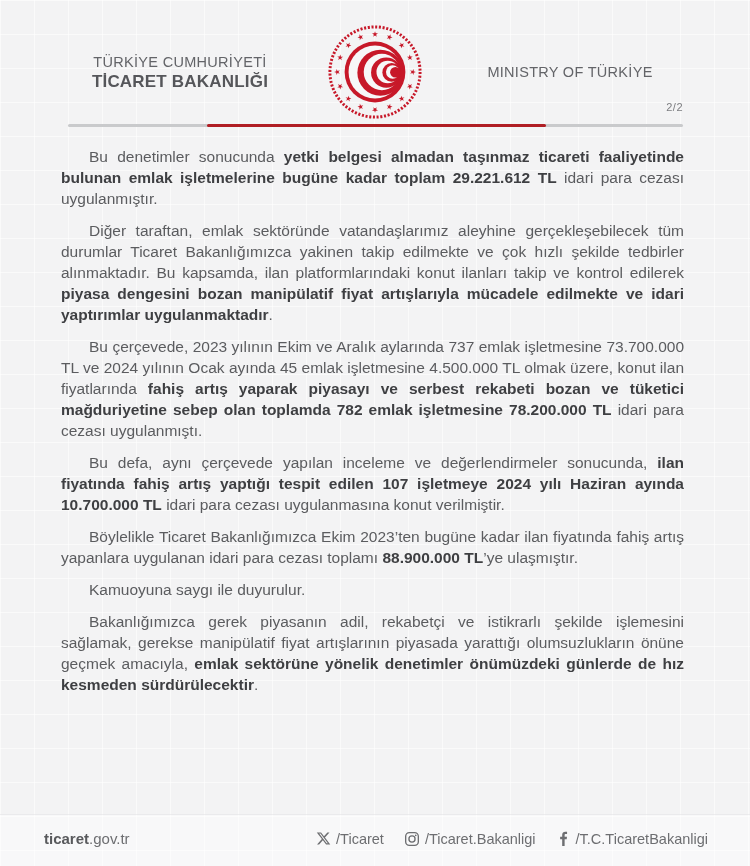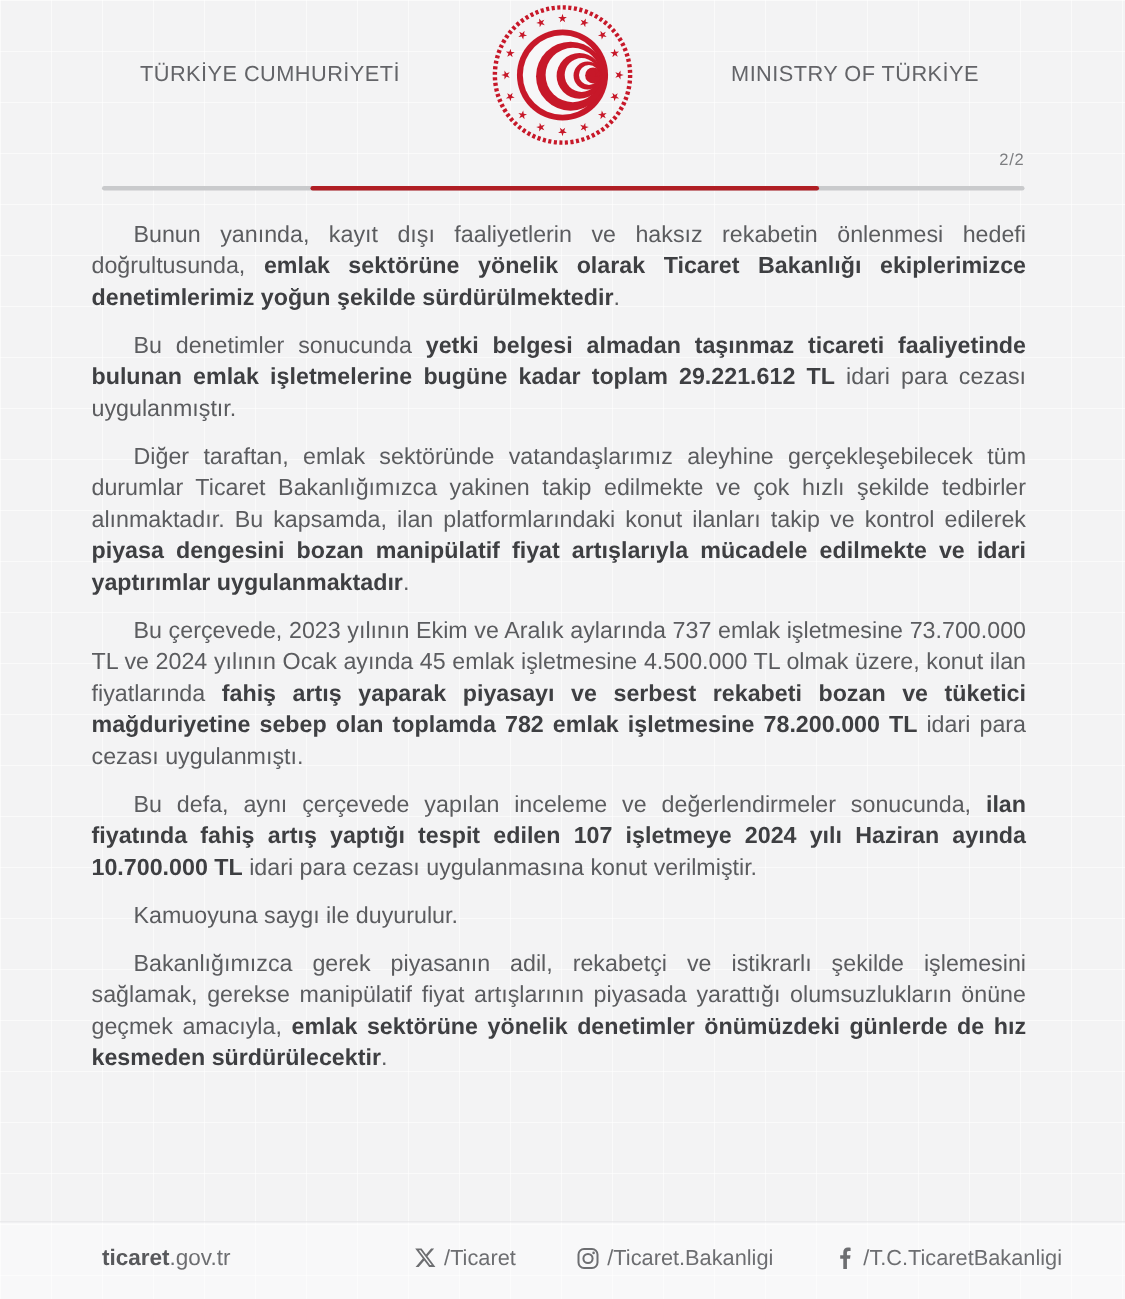--- a/index.html
+++ b/index.html
@@ -17,21 +17,21 @@
     position:relative;width:750px;height:866px;
     background-color:var(--page-bg);
     background-image:
       linear-gradient(to right, rgba(255,255,255,.55) 1px, transparent 1px),
       linear-gradient(to bottom, rgba(255,255,255,.55) 1px, transparent 1px);
     background-size:34px 34px;
   }
   
   .letterhead{
     display:flex;justify-content:center;align-items:center;
-    gap:28px;padding-top:1px;
+    gap:28px;padding-top:23px;
   }
   .lh-block{width:236px;text-align:center;color:var(--header-text);}
   .lh-line1{font-size:14.5px;letter-spacing:.3px;font-weight:400;line-height:19px;}
   .lh-line2{font-size:17px;letter-spacing:.2px;font-weight:700;line-height:20px;color:#55565a;}
   .emblem{width:98px;height:98px;flex:0 0 auto;display:block;}
   
   .page-number{
     position:absolute;top:101px;right:67px;
     font-size:11px;color:#7c7d80;letter-spacing:.5px;text-align:right;
   }
@@ -48,41 +48,42 @@
     position:absolute;top:146px;left:61px;right:66px;
     font-size:15.5px;line-height:21px;color:var(--text);
     text-align:justify;
   }
   .body-content p{margin:0 0 11px 0;text-indent:28px;}
   .body-content b{font-weight:700;color:var(--text-bold);}
   
   .footer{
     position:absolute;left:0;bottom:0;width:750px;height:52px;
     display:flex;align-items:center;justify-content:space-between;
-    padding:0 42px 4px 68px;
+    padding:0 42px 4px 44px;
     border-top:1px solid rgba(170,171,175,.18);
     background:rgba(255,255,255,.45);
   }
   .website{font-size:15px;color:var(--muted);text-decoration:none;}
   .website .w-bold{font-weight:700;color:#58595c;}
-  .social{display:flex;align-items:center;gap:40px;}
+  .social{display:flex;align-items:center;gap:20px;}
   .social-item{
     display:flex;align-items:center;gap:5px;
     font-size:14.5px;color:var(--muted);text-decoration:none;white-space:nowrap;
   }
   .social-item svg{display:block;}
 </style>
 </head>
 <body>
 
 <div class="page">
 
   <div class="letterhead">
     <div class="lh-block">
       <div class="lh-line1">TÜRKİYE CUMHURİYETİ</div>
+      <div class="lh-line2">TİCARET BAKANLIĞI</div>
     </div>
 
     <svg class="emblem" viewBox="-50 -50 100 100" aria-hidden="true">
       <defs>
         <path id="emblem-star" d="M0,-3 L0.675,-0.93 L2.853,-0.927 L1.089,0.354 L1.764,2.427 L0,1.146 L-1.764,2.427 L-1.089,0.354 L-2.853,-0.927 L-0.675,-0.93 Z" fill="#c71829"></path>
       </defs>
 
       <circle r="46" fill="none" stroke="#c71829" stroke-width="3" stroke-dasharray="2.1,1.7"></circle>
 
       <g id="star-ring">
@@ -120,25 +121,25 @@
       <div class="lh-line1">MINISTRY OF TÜRKİYE</div>
     </div>
   </div>
 
   <div class="page-number">2/2</div>
   <div class="divider">
     <div class="divider-red"></div>
   </div>
 
   <div class="body-content">
-      <p><span>Bunun yanında, kayıt dışı faaliyetlerin ve haksız rekabetin önlenmesi hedefi doğrultusunda, </span><b>emlak sektörüne yönelik olarak Ticaret Bakanlığı ekiplerimizce denetimlerimiz yoğun şekilde sürdürülmektedir</b><span>.</span></p>
       <p><span>Bu denetimler sonucunda </span><b>yetki belgesi almadan taşınmaz ticareti faaliyetinde bulunan emlak işletmelerine bugüne kadar toplam 29.221.612 TL</b><span> idari para cezası uygulanmıştır.</span></p>
       <p><span>Diğer taraftan, emlak sektöründe vatandaşlarımız aleyhine gerçekleşebilecek tüm durumlar Ticaret Bakanlığımızca yakinen takip edilmekte ve çok hızlı şekilde tedbirler alınmaktadır. Bu kapsamda, ilan platformlarındaki konut ilanları takip ve kontrol edilerek </span><b>piyasa dengesini bozan manipülatif fiyat artışlarıyla mücadele edilmekte ve idari yaptırımlar uygulanmaktadır</b><span>.</span></p>
       <p><span>Bu çerçevede, 2023 yılının Ekim ve Aralık aylarında 737 emlak işletmesine 73.700.000 TL ve 2024 yılının Ocak ayında 45 emlak işletmesine 4.500.000 TL olmak üzere, konut ilan fiyatlarında </span><b>fahiş artış yaparak piyasayı ve serbest rekabeti bozan ve tüketici mağduriyetine sebep olan toplamda 782 emlak işletmesine 78.200.000 TL</b><span> idari para cezası uygulanmıştı.</span></p>
       <p><span>Bu defa, aynı çerçevede yapılan inceleme ve değerlendirmeler sonucunda, </span><b>ilan fiyatında fahiş artış yaptığı tespit edilen 107 işletmeye 2024 yılı Haziran ayında 10.700.000 TL</b><span> idari para cezası uygulanmasına konut verilmiştir.</span></p>
+      <p><span>Böylelikle Ticaret Bakanlığımızca Ekim 2023’ten bugüne kadar ilan fiyatında fahiş artış yapanlara uygulanan idari para cezası toplamı </span><b>88.900.000 TL</b><span>’ye ulaşmıştır.</span></p>
       <p><span>Kamuoyuna saygı ile duyurulur.</span></p>
       <p><span>Bakanlığımızca gerek piyasanın adil, rekabetçi ve istikrarlı şekilde işlemesini sağlamak, gerekse manipülatif fiyat artışlarının piyasada yarattığı olumsuzlukların önüne geçmek amacıyla, </span><b>emlak sektörüne yönelik denetimler önümüzdeki günlerde de hız kesmeden sürdürülecektir</b><span>.</span></p>
     </div>
 
   <div class="footer">
     <a class="website" href="#"><span class="w-bold">ticaret</span><span>.gov.tr</span></a>
 
     <div class="social">
       <a class="social-item" href="#">
         <span>

